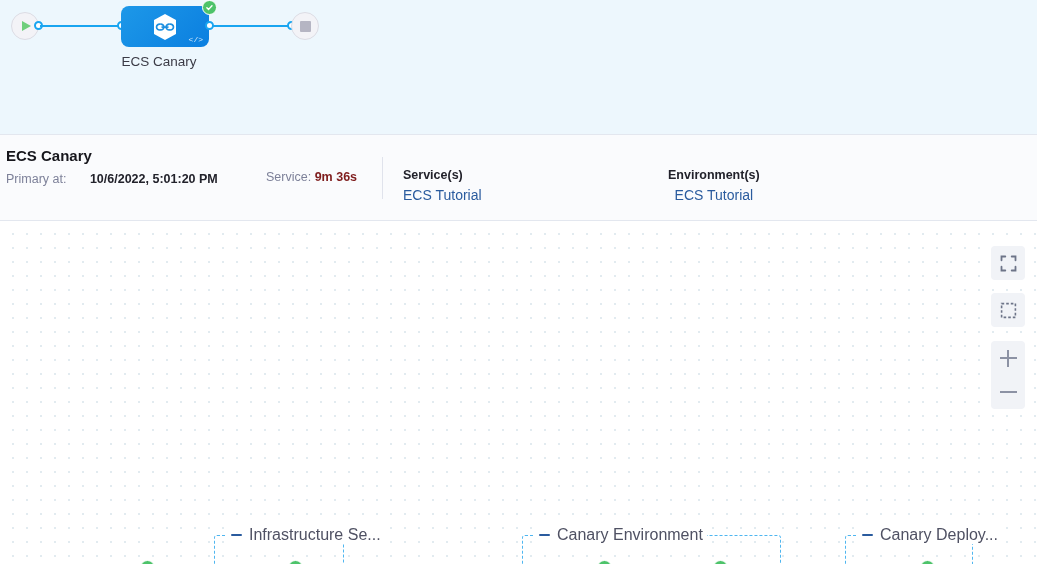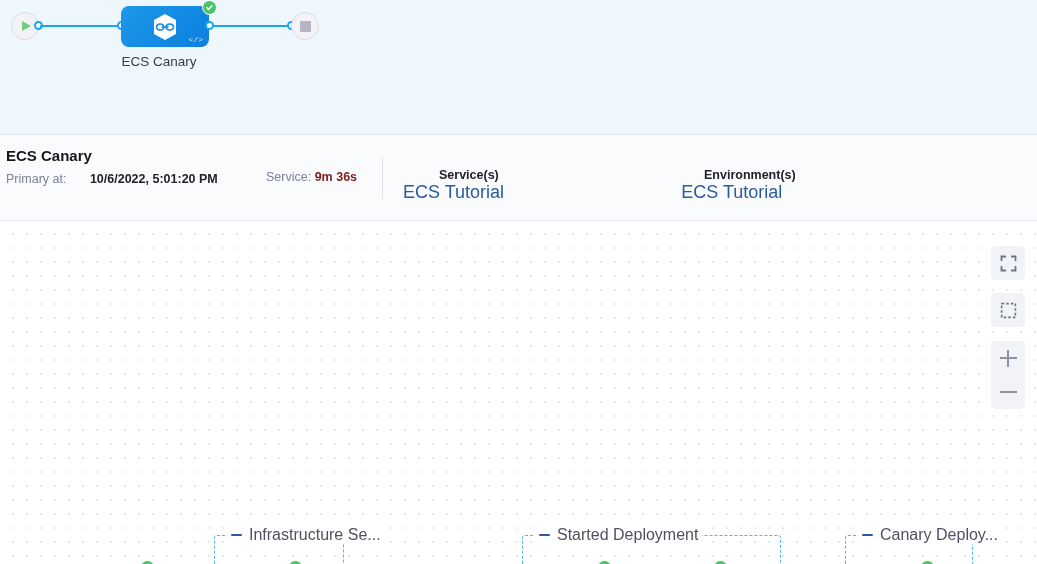--- a/index.html
+++ b/index.html
@@ -72,22 +72,22 @@
   .info-started b{ color:#22222b; font-weight:bold;margin-left:20px; }
   .info-duration{
     position:absolute; left:266px; top:35px;
     font-size:12.5px; color:#7d8199;
   }
   .info-duration b{ color:#7f1d1d; font-weight:bold; }
   .vdiv{ position:absolute; left:382px; top:22px; width:1px; height:42px; background:#e0e3ec; }
   .info-col{ position:absolute; top:33px; }
   .info-col.svc{ left:403px; }
   .info-col.env{ left:668px;text-align:center; }
-  .info-col-head{ font-size:12.5px; font-weight:bold; color:#22222b;margin-left:36px; }
-  .info-col-link{ font-size:18px; color:#2a5b9e; cursor:pointer; }
+  .info-col-head{ font-size:12.5px; font-weight:bold; color:#22222b; }
+  .info-col-link{ font-size:14px; color:#2a5b9e; margin-top:5px; cursor:pointer; }
 
   
   .canvas{
     position:relative; width:1037px; height:343px;
     background-color:#ffffff;
     background-image:
       radial-gradient(#e2ebf0 1.1px, transparent 1.1px);
     background-size: 14px 14px;
     background-position: 6px 6px;
     overflow:hidden;
@@ -192,21 +192,21 @@
   <div class="grp" style="left:214px; top:314px; width:130px; height:158px;">
     <div class="grp-label">
       <span class="grp-collapse"></span>
       <span>Infrastructure Se...</span>
     </div>
   </div>
 
   <div class="grp" style="left:522px; top:314px; width:259px; height:158px;">
     <div class="grp-label">
       <span class="grp-collapse"></span>
-      <span>Started Deployment</span>
+      <span>Canary Environment</span>
     </div>
   </div>
 
   <div class="grp" style="left:845px; top:314px; width:128px; height:158px;">
     <div class="grp-label">
       <span class="grp-collapse"></span>
       <span>Canary Deploy...</span>
     </div>
   </div>
 

